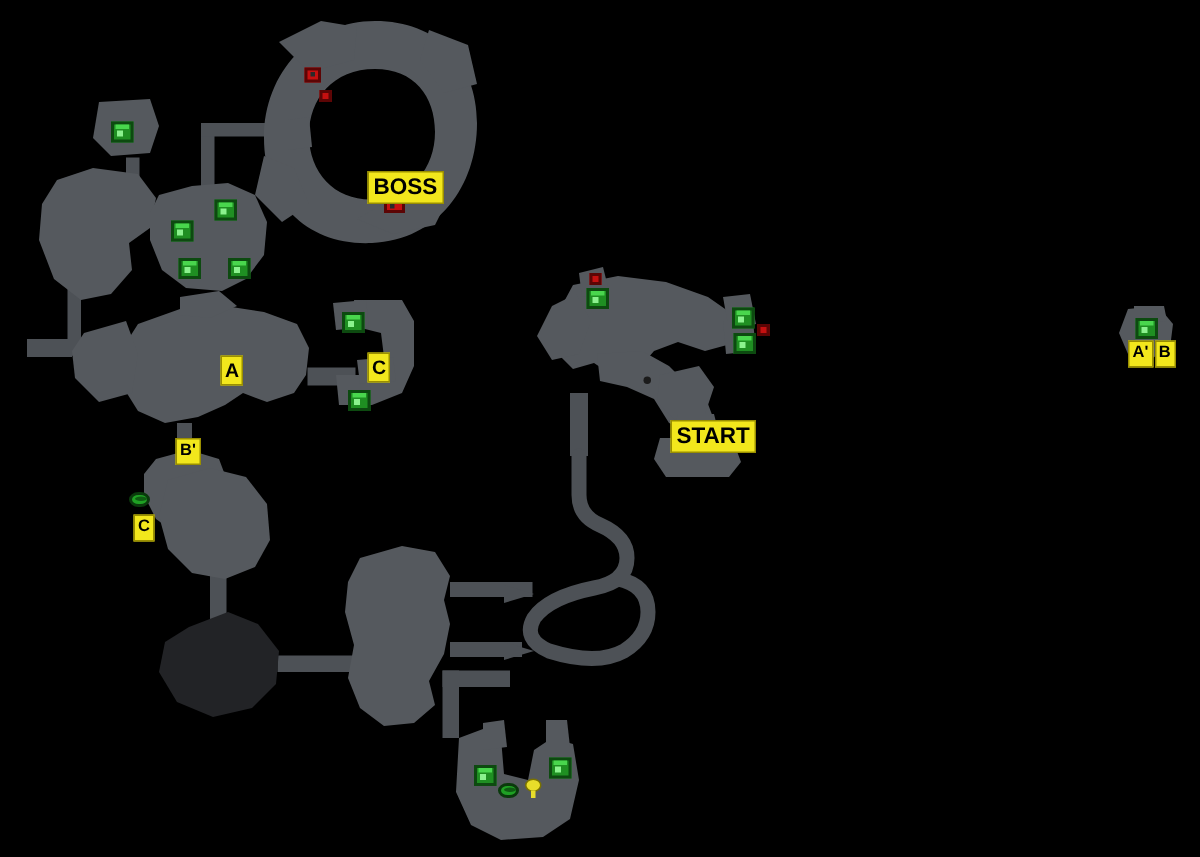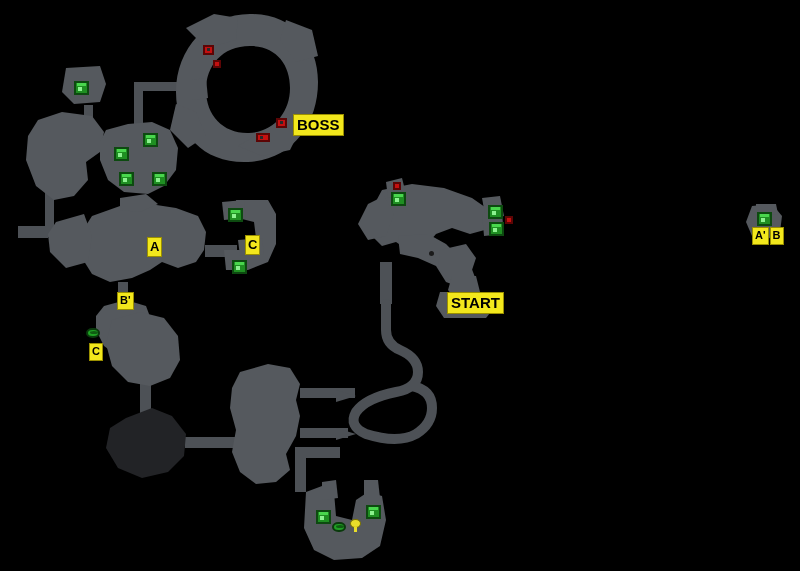--- a/index.html
+++ b/index.html
@@ -95,21 +95,21 @@
     font-family: "Liberation Sans", sans-serif;
     font-weight: bold;
     line-height: 1;
     padding: 2px 2px 3px 2px;
     letter-spacing: 0px;
     display: inline-block;
     white-space: nowrap;
   }
   .chip.sm { font-size: 11px; }
   .chip.md { font-size: 13px; }
-  .chip.boss { font-size: 15px; padding: 2px 3px 3px 3px; margin-left: 48px; }
+  .chip.boss { font-size: 15px; padding: 2px 3px 3px 3px; }
   .chip.start { font-size: 15px; padding: 2px 3px 3px 3px; }
   
   .pot {
     width: 14px;
     height: 10px;
     border-radius: 50% / 55%;
     background: #1fa024;
     border: 2px solid #0a3a0c;
     box-sizing: border-box;
     position: relative;
@@ -362,21 +362,21 @@
     </div>
     <div class="marker" style="left:245px; top:235px;">
       <span class="chip md">C</span>
     </div>
     <div class="marker" style="left:117px; top:290px;">
       <span class="chip sm">B'</span>
     </div>
     <div class="marker" style="left:89px; top:341px;">
       <span class="chip sm">C</span>
     </div>
-    <div class="marker" style="left:447px; top:292px;">
+    <div class="marker" style="left:447px; top:280px;">
       <span class="chip start">START</span>
     </div>
     <div class="marker label-pair" style="left:752px; top:227px;">
       <span class="chip sm">A'</span>
       <span class="chip sm">B</span>
     </div>
 
   </div>
 </div>
 

